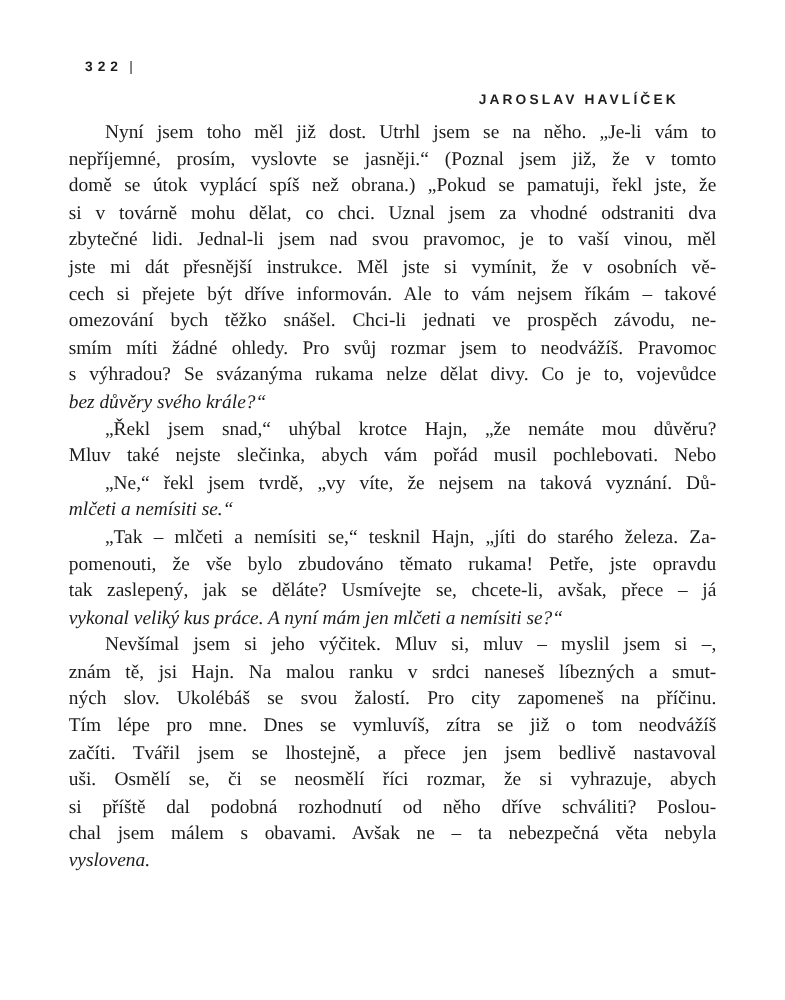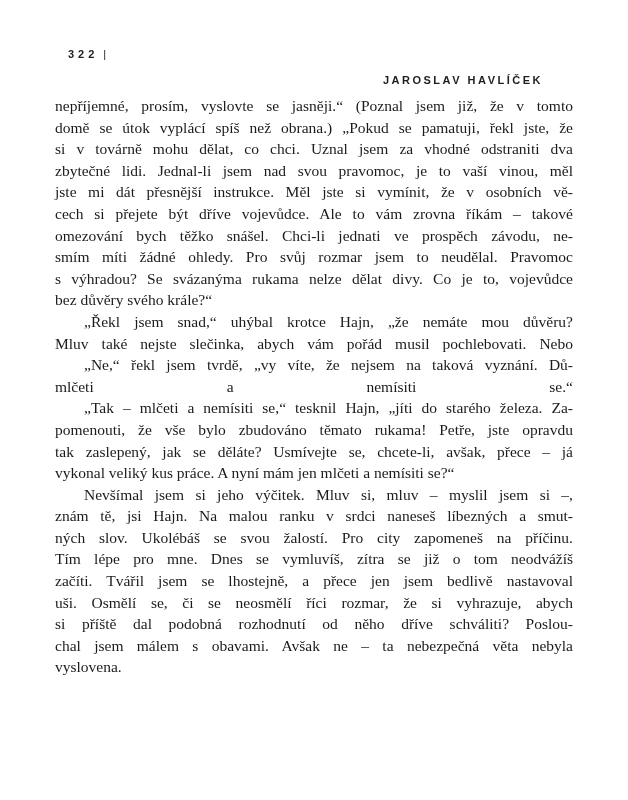--- a/index.html
+++ b/index.html
@@ -56,45 +56,46 @@
     line-height: 21.6px;
     color: #1b1b1b;
   }
   .line {
     text-align: justify;
     text-align-last: justify;
     white-space: normal;
     height: 21.6px;
   }
   .line.indent { text-indent: 29px; }
-  .line.last { text-align-last: left; }
+  .line.last { text-align-last: left; font-style: italic; }
   
   .line:nth-child(14) { text-align-last: justify; }
 </style>
 </head>
 <body>
 
 <div class="page">
 
   <div class="running-header">
     <div class="folio">
       <span>322</span><span class="sep">|</span>
     </div>
     <div class="running-author">JAROSLAV HAVLÍČEK</div>
   </div>
 
   <div class="text-block">
+      <div class="line indent">Nyní jsem toho měl již dost. Utrhl jsem se na něho. „Je-li vám to</div>
       <div class="line">nepříjemné, prosím, vyslovte se jasněji.“ (Poznal jsem již, že v tomto</div>
       <div class="line">domě se útok vyplácí spíš než obrana.) „Pokud se pamatuji, řekl jste, že</div>
       <div class="line">si v továrně mohu dělat, co chci. Uznal jsem za vhodné odstraniti dva</div>
       <div class="line">zbytečné lidi. Jednal-li jsem nad svou pravomoc, je to vaší vinou, měl</div>
       <div class="line">jste mi dát přesnější instrukce. Měl jste si vymínit, že v osobních vě-</div>
-      <div class="line">cech si přejete být dříve vojevůdce. Ale to vám zrovna říkám – takové</div>
+      <div class="line">cech si přejete být dříve informován. Ale to vám nejsem říkám – takové</div>
       <div class="line">omezování bych těžko snášel. Chci-li jednati ve prospěch závodu, ne-</div>
-      <div class="line">smím míti žádné ohledy. Pro svůj rozmar jsem to neudělal. Pravomoc</div>
+      <div class="line">smím míti žádné ohledy. Pro svůj rozmar jsem to neodvážíš. Pravomoc</div>
       <div class="line">s výhradou? Se svázanýma rukama nelze dělat divy. Co je to, vojevůdce</div>
       <div class="line last">bez důvěry svého krále?“</div>
       <div class="line indent">„Řekl jsem snad,“ uhýbal krotce Hajn, „že nemáte mou důvěru?</div>
       <div class="line">Mluv také nejste slečinka, abych vám pořád musil pochlebovati. Nebo</div>
       <div class="line indent">„Ne,“ řekl jsem tvrdě, „vy víte, že nejsem na taková vyznání. Dů-</div>
       <div class="line last">mlčeti a nemísiti se.“</div>
       <div class="line indent">„Tak – mlčeti a nemísiti se,“ tesknil Hajn, „jíti do starého železa. Za-</div>
       <div class="line">pomenouti, že vše bylo zbudováno těmato rukama! Petře, jste opravdu</div>
       <div class="line">tak zaslepený, jak se děláte? Usmívejte se, chcete-li, avšak, přece – já</div>
       <div class="line last">vykonal veliký kus práce. A nyní mám jen mlčeti a nemísiti se?“</div>

